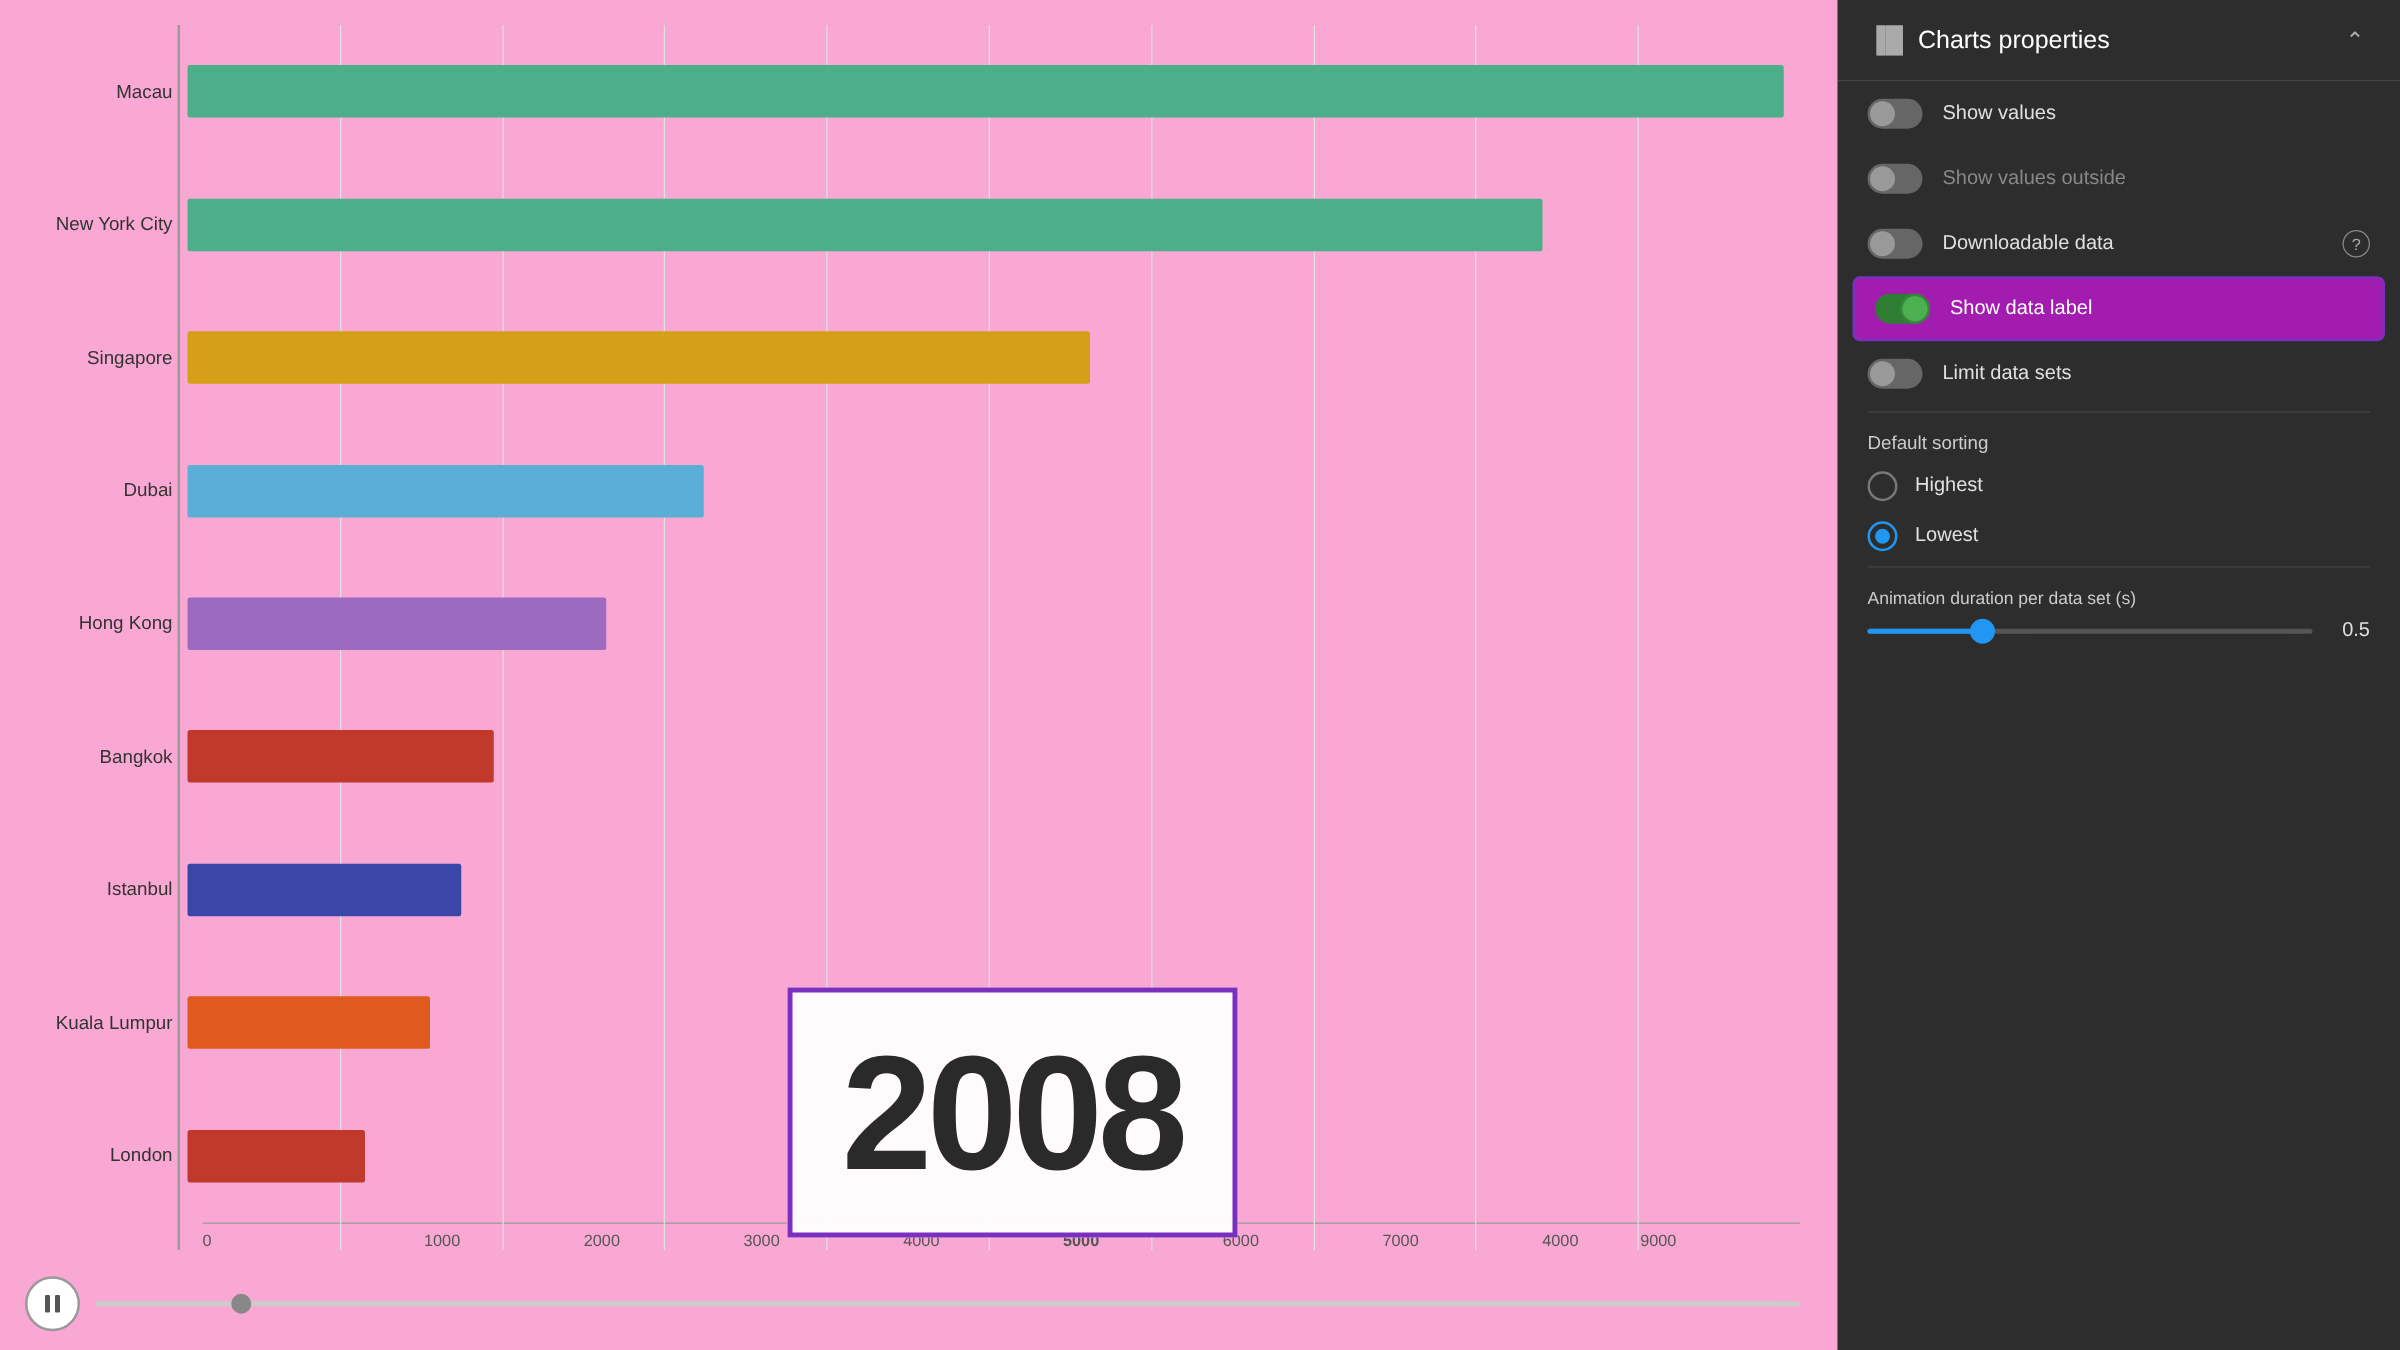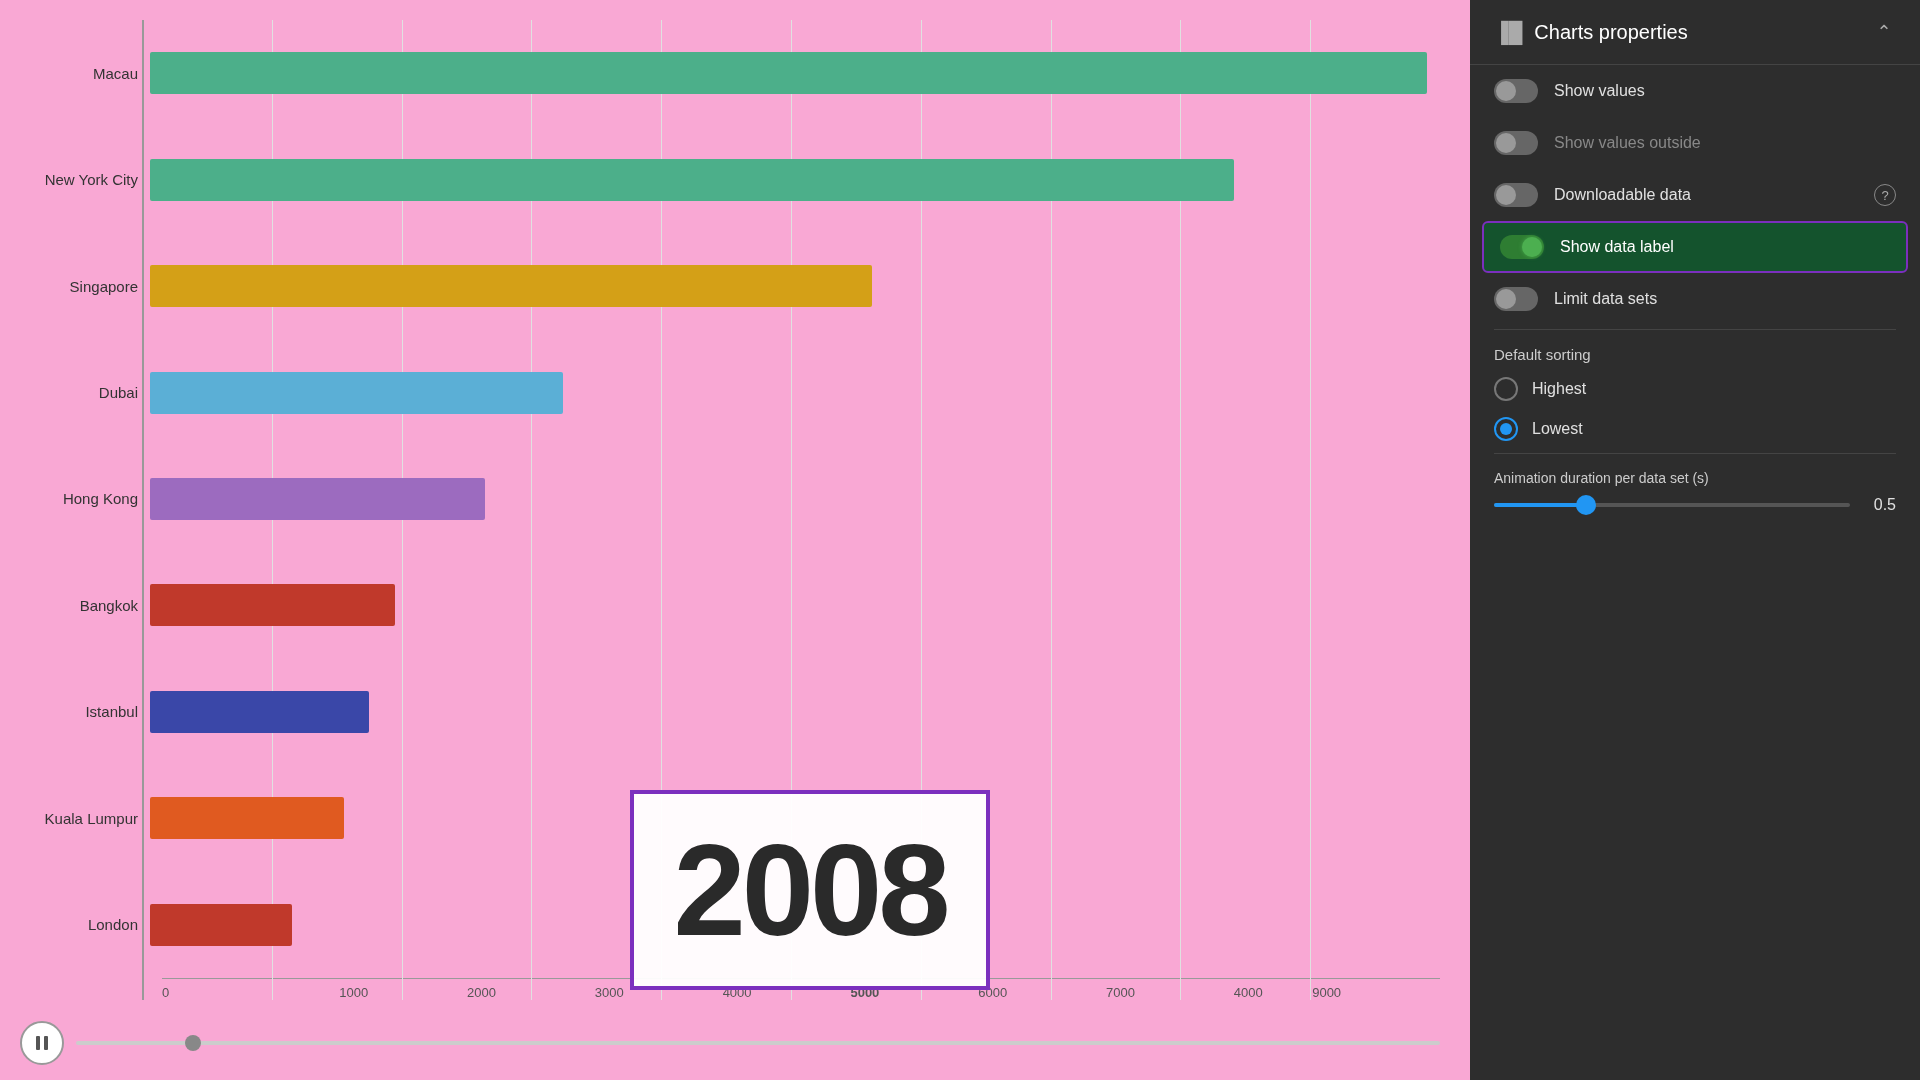--- a/index.html
+++ b/index.html
@@ -206,21 +206,21 @@
 
     
     .toggle-row {
       display: flex;
       align-items: center;
       padding: 14px 24px;
       gap: 16px;
     }
 
     .toggle-row.highlighted {
-      background: #14532d;
+      background: #a21caf;
       border: 2px solid #7b2fbe;
       border-radius: 6px;
       margin: 0 12px;
       padding: 12px 16px;
     }
 
     .toggle {
       width: 44px;
       height: 24px;
       border-radius: 12px;

